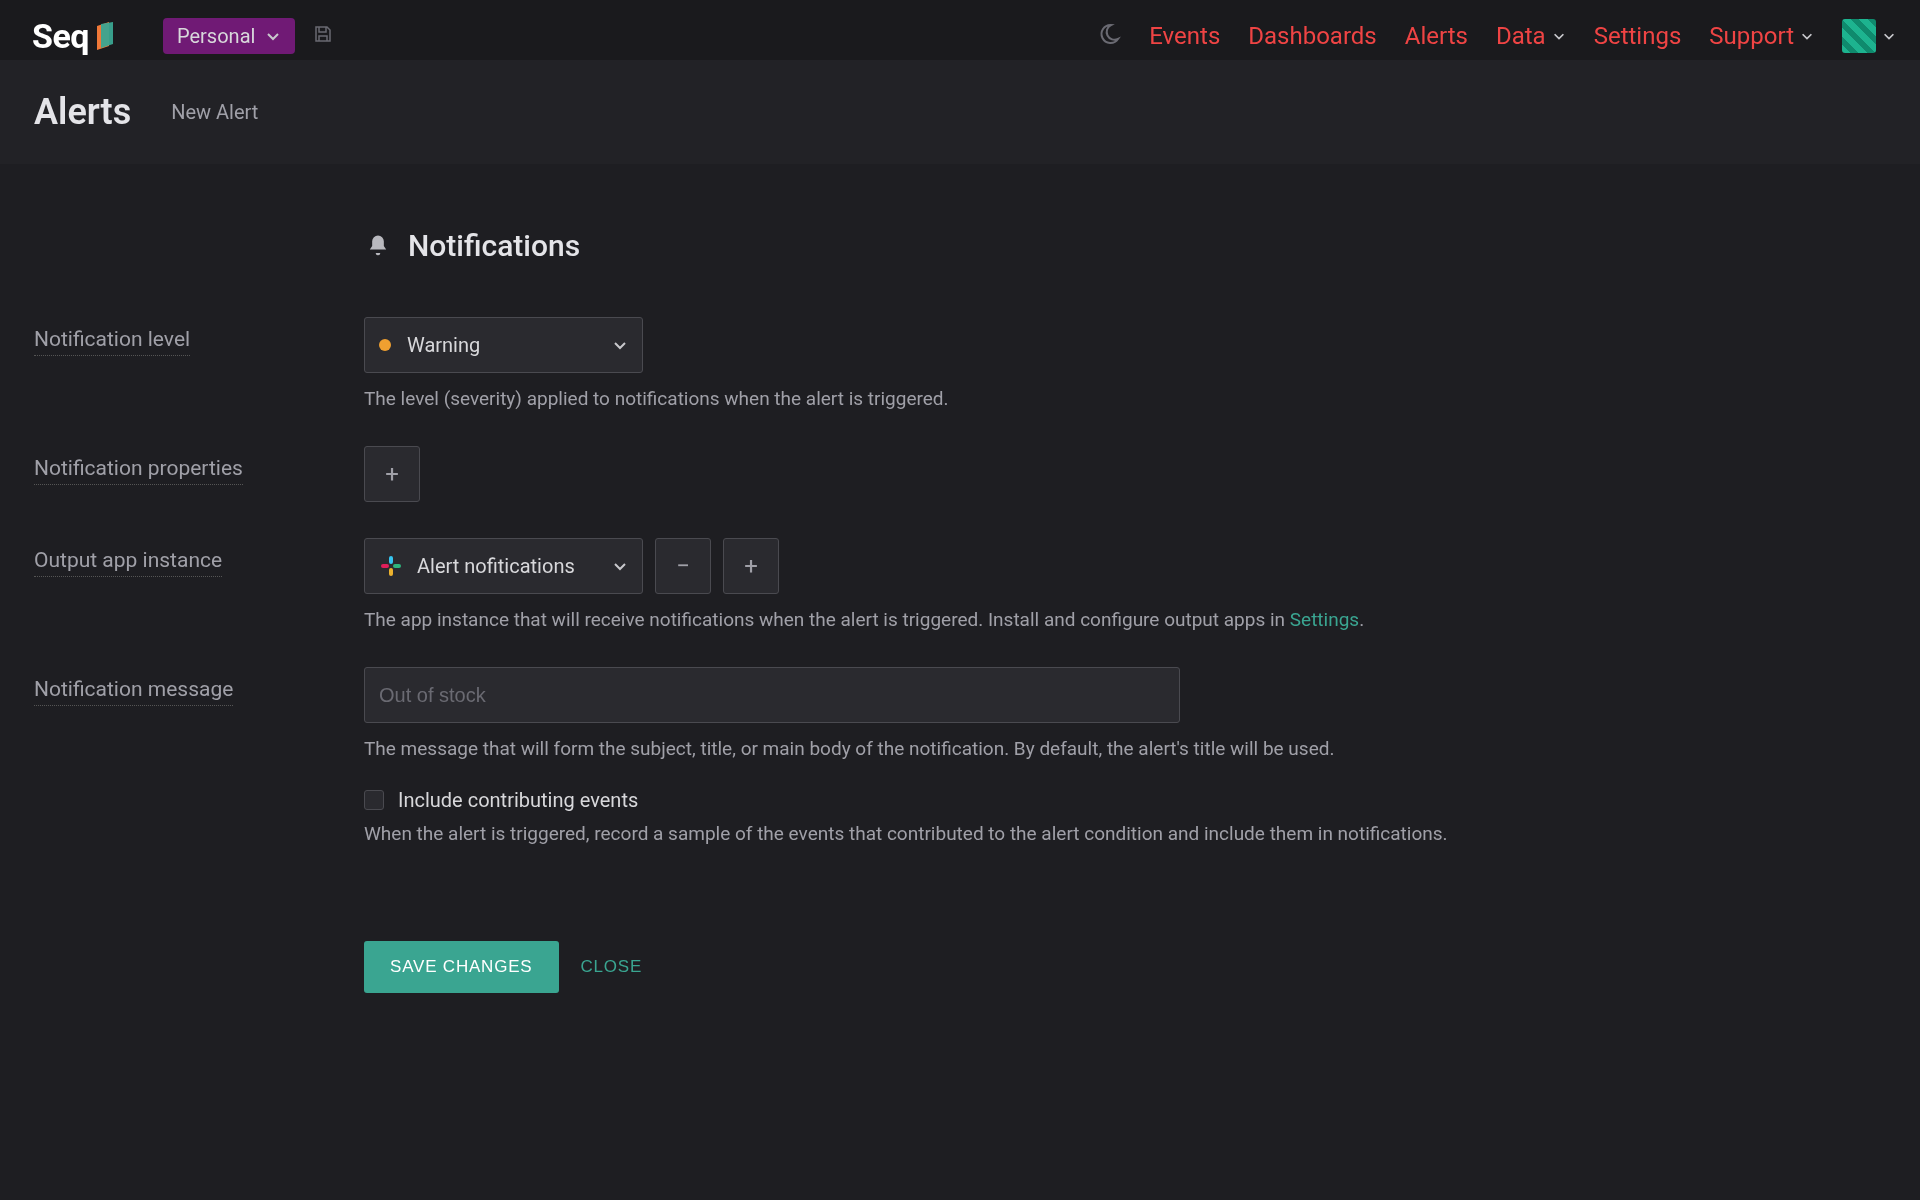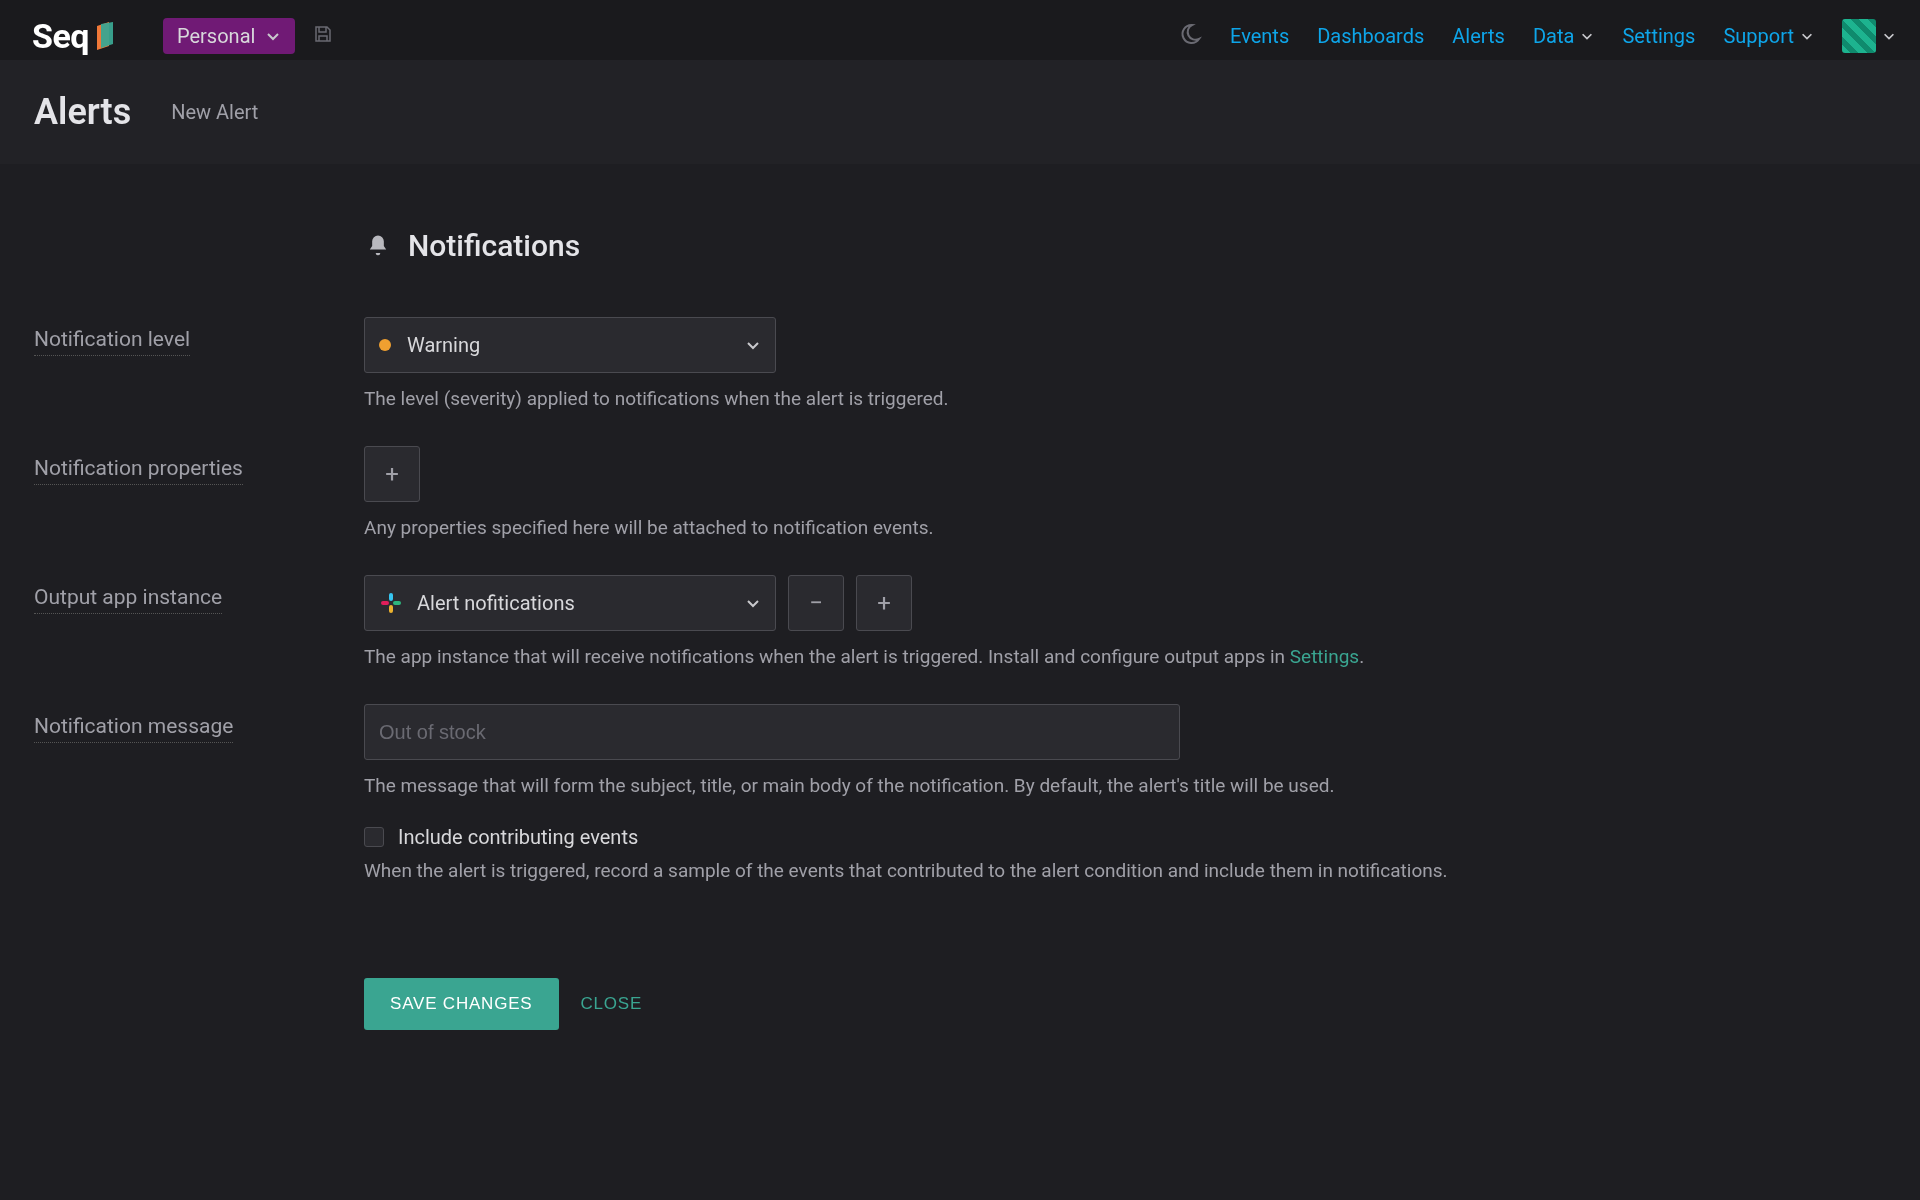--- a/index.html
+++ b/index.html
@@ -53,22 +53,22 @@
   .save-disk {
     margin-left: 18px;
     color: #6a6a72;
     cursor: pointer;
   }
   .nav-right {
     margin-left: auto;
     display: flex; align-items: center; gap: 28px;
   }
   .nav-link {
-    font-size: 20px;
-    color: #0ea5e9;
+    font-size: 24px;
+    color: #ef4444;
     cursor: pointer;
     display: flex; align-items: center; gap: 6px;
   }
   .theme-toggle { color: #6a6a72; cursor:pointer; }
   .avatar {
     width: 34px; height: 34px;
     background:
       repeating-linear-gradient(45deg, #1db38f 0 6px, #0f8a6d 6px 12px);
     border-radius: 3px;
   }
@@ -124,21 +124,21 @@
     max-width: 1200px;
   }
   .help-text {
     font-size: 19px;
     color: var(--text-muted);
     margin-top: 14px;
   }
   .help-text a { color: var(--accent); text-decoration: none; cursor:pointer; }
   .select {
     display: flex; align-items: center;
-    width: 412px; height: 56px;
+    width: 279px; height: 56px;
     background: var(--bg-select);
     border: 1px solid var(--border);
     border-radius: 3px;
     padding: 0 14px;
     font-size: 20px;
     color: var(--text);
     cursor: pointer;
     position: relative;
   }
   .select .chev {
@@ -307,21 +307,20 @@
       </span>
     </div>
     <div class="help-text">The level (severity) applied to notifications when the alert is triggered.</div>
   </div>
 
   <div class="field-label">Notification properties</div>
   <div class="field-body">
     <div class="square-btn">
       <span>+</span>
     </div>
-    <div class="help-text">Any properties specified here will be attached to notification events.</div>
   </div>
 
   <div class="field-label">Output app instance</div>
   <div class="field-body">
     <div class="row">
       <div class="select">
         <span class="slack-icon">
           <svg viewBox="0 0 24 24" width="24" height="24">
             <rect x="10" y="2" width="4" height="8" rx="2" fill="#36C5F0"></rect>
             <rect x="14" y="10" width="8" height="4" rx="2" fill="#2EB67D"></rect>

